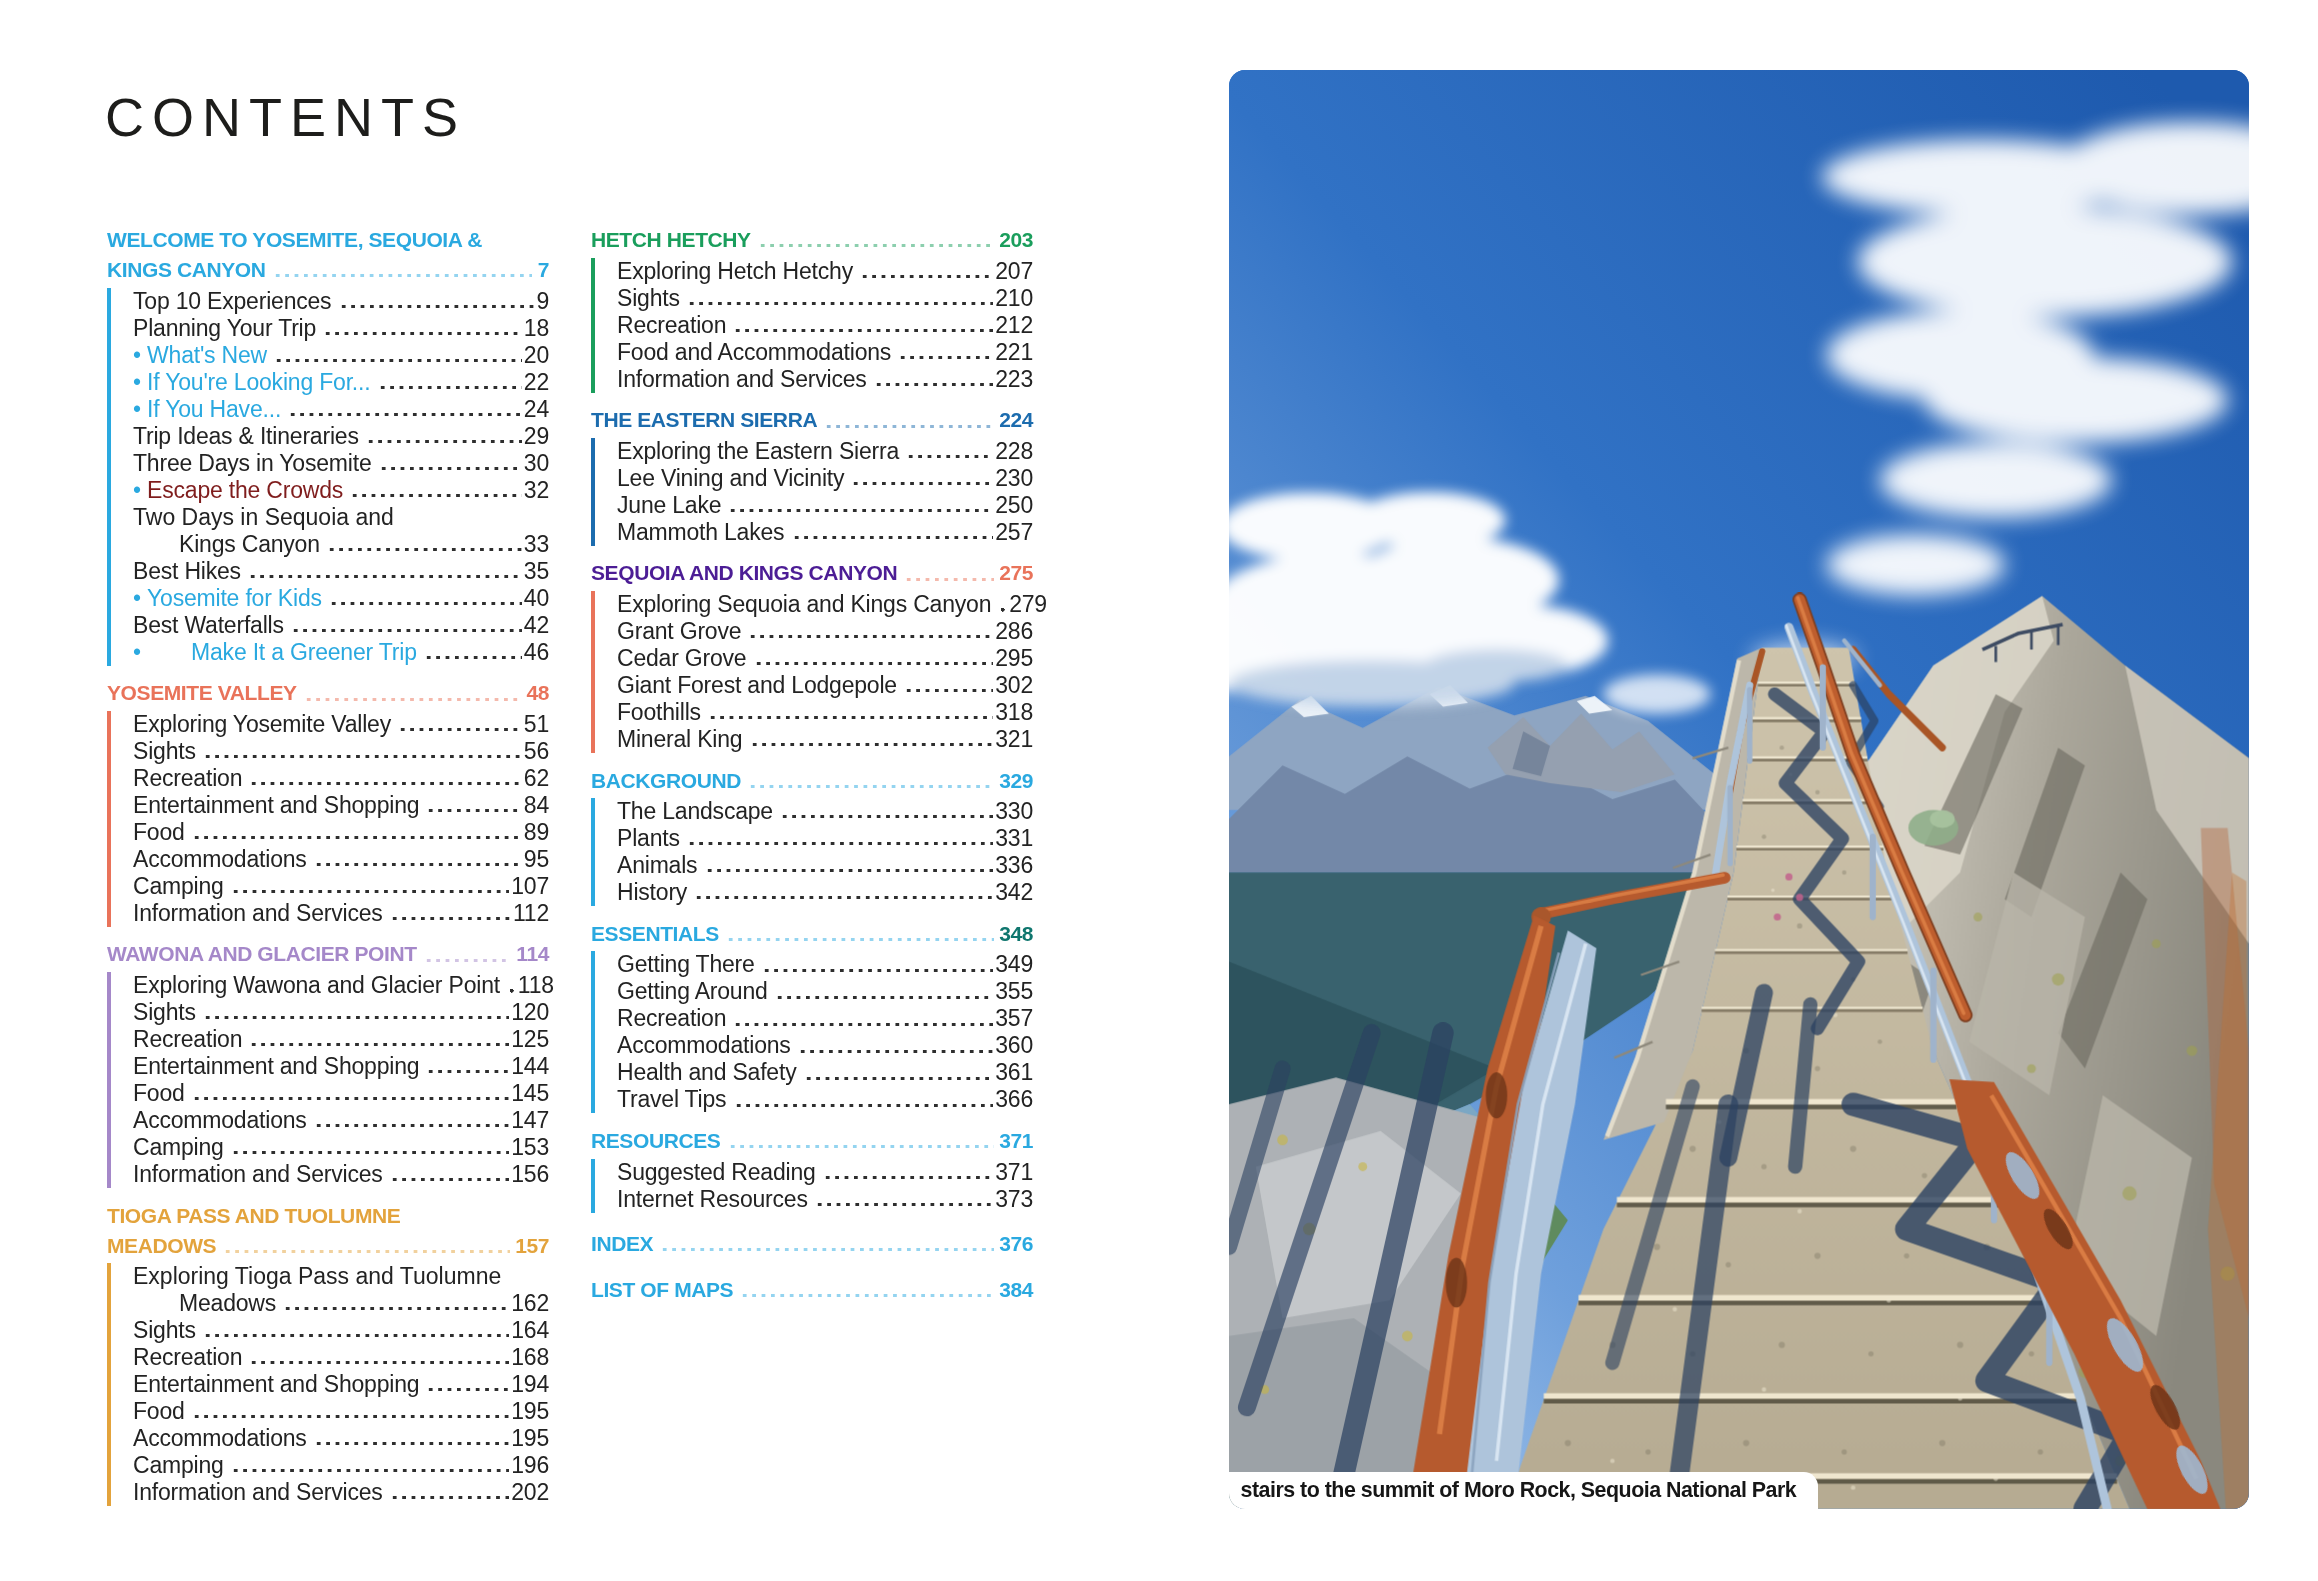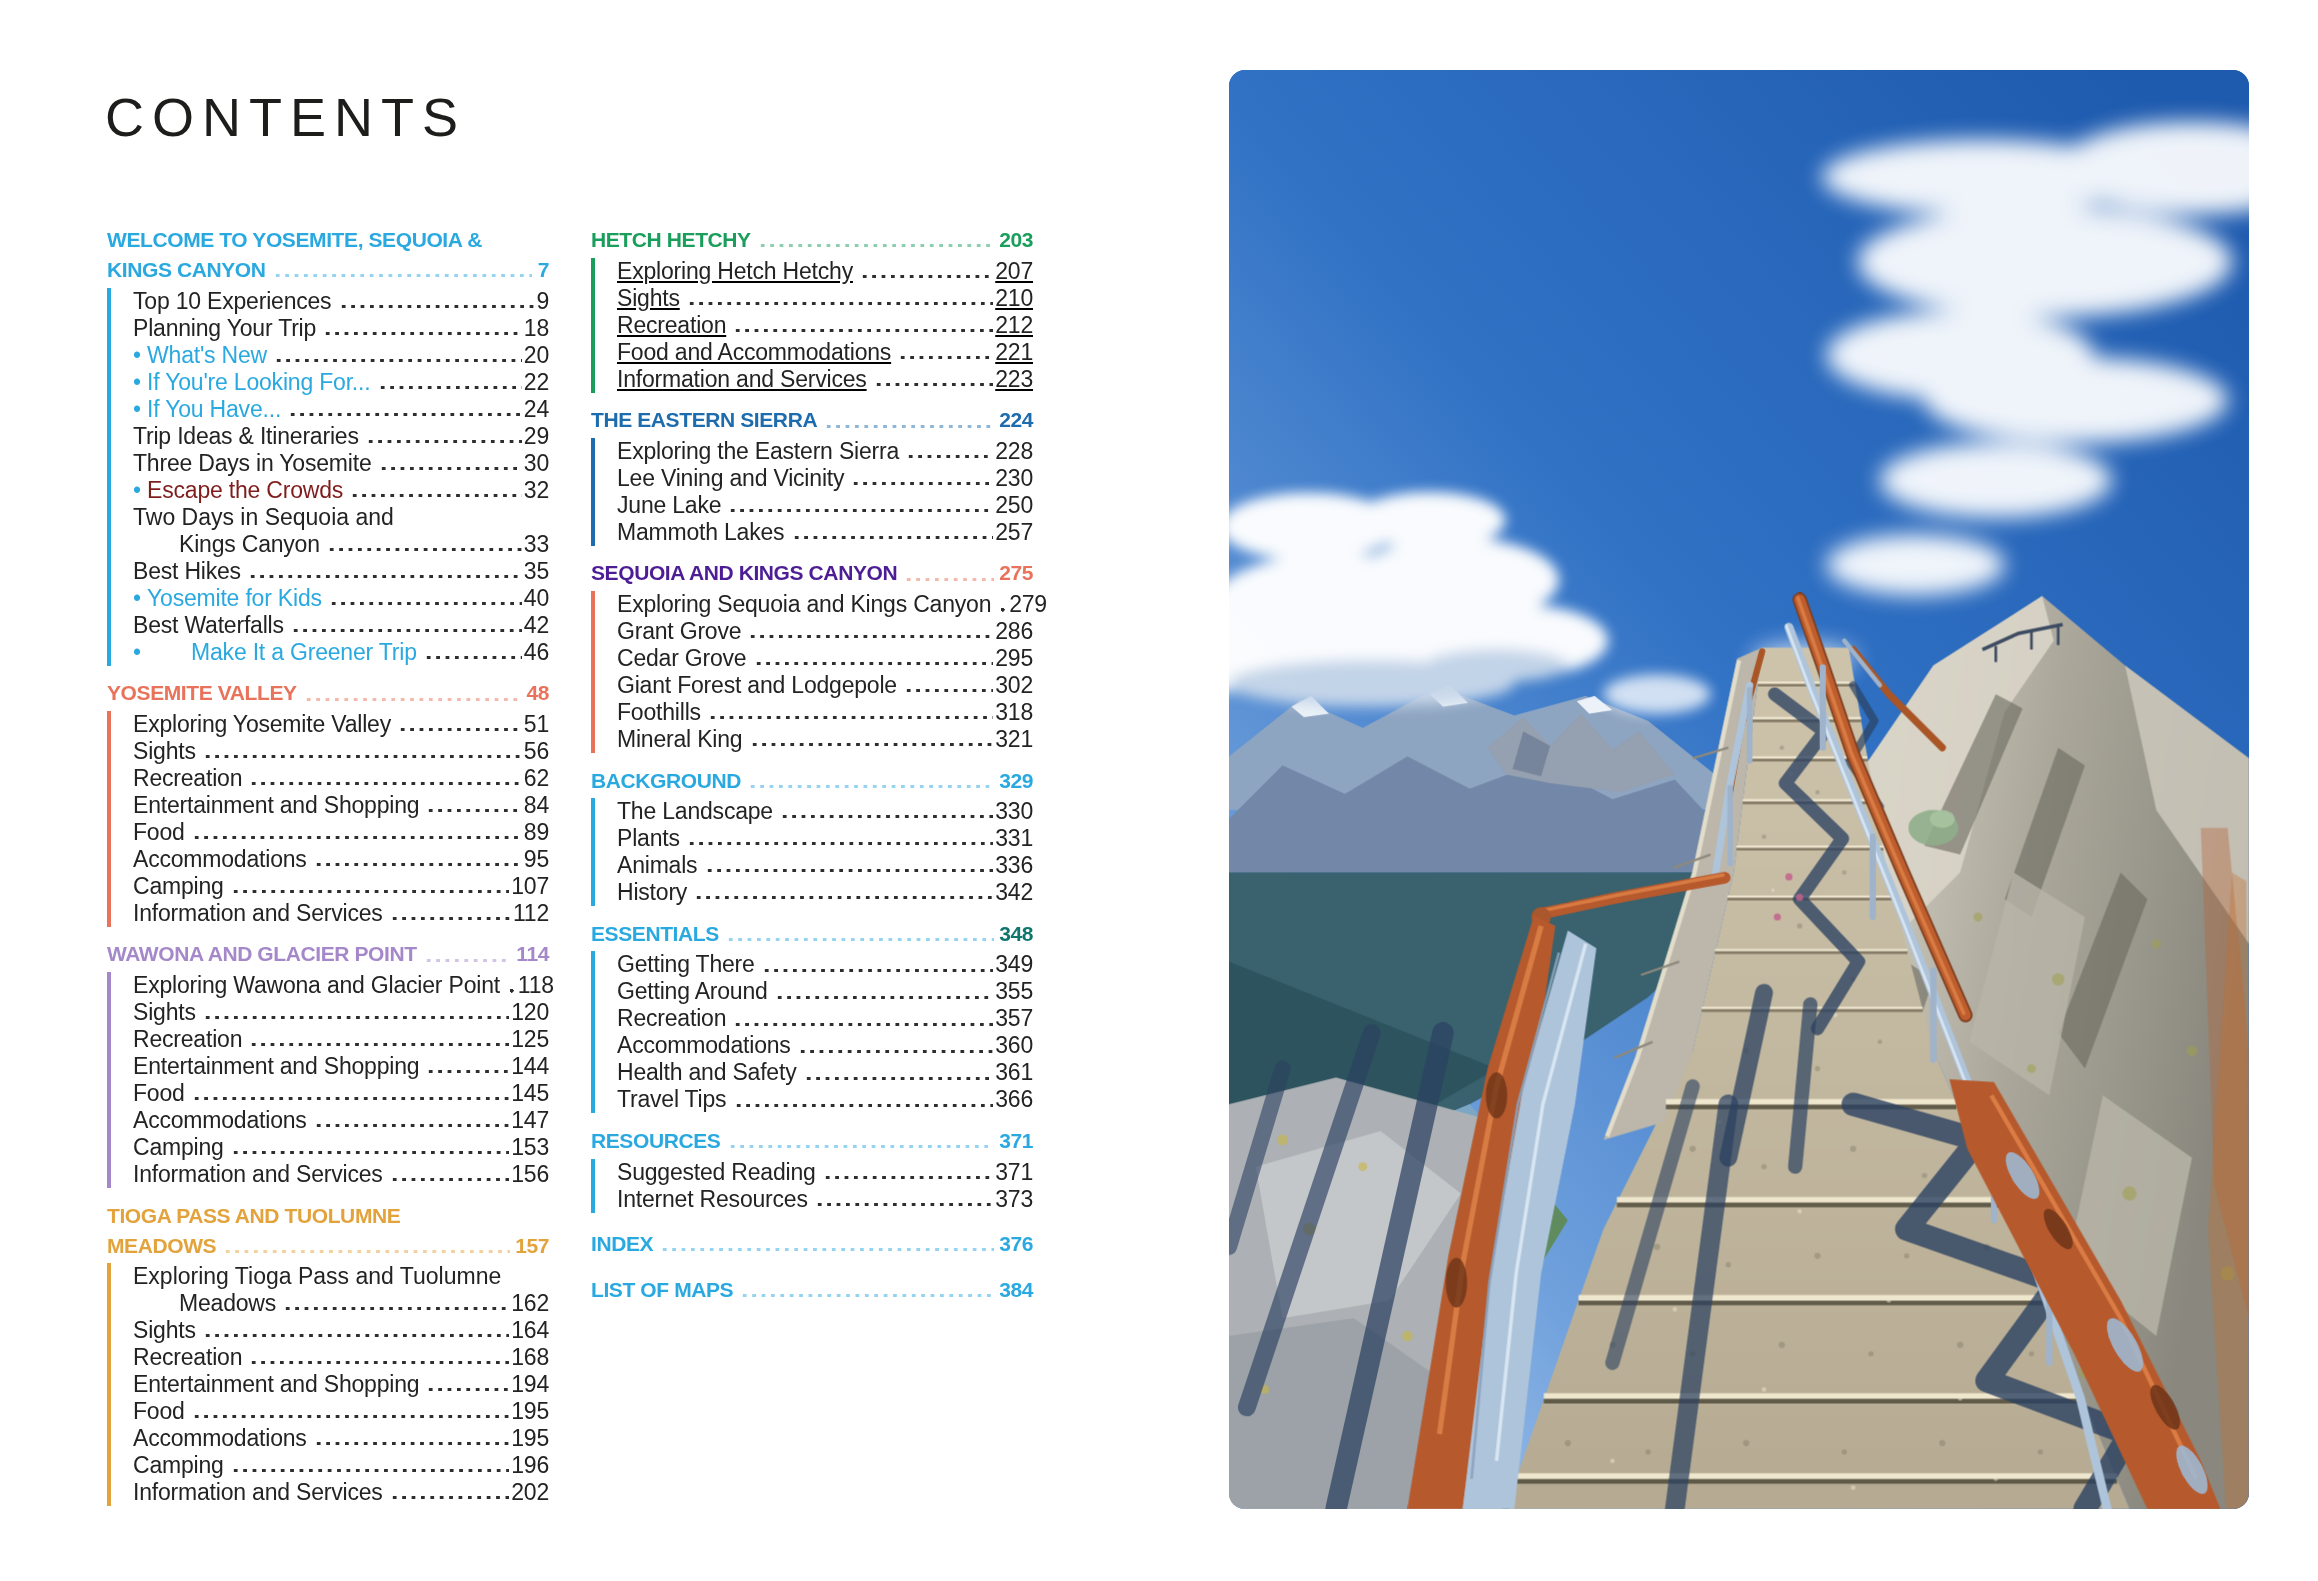--- a/index.html
+++ b/index.html
@@ -284,21 +284,21 @@
         </div>
       </section>
     </div>
   <div class="toc-col" id="col1">
       <section class="toc-section">
         <div class="sec-header">
           <span class="hd-label" style="color: rgb(26, 158, 92);">HETCH HETCHY</span>
           <span class="leader hdr" style="color: rgb(26, 158, 92);"></span>
           <span class="hd-page" style="color: rgb(26, 158, 92);">203</span>
         </div>
-        <div class="sec-items" style="border-left-color: rgb(26, 158, 92); text-decoration: underline;">
+        <div class="sec-items" style="border-left-color: rgb(26, 158, 92);">
           <div class="toc-row">
             <span class="it-label">Exploring Hetch Hetchy</span>
             <span class="leader itm"></span>
             <span class="it-page">207</span>
           </div>
           <div class="toc-row">
             <span class="it-label">Sights</span>
             <span class="leader itm"></span>
             <span class="it-page">210</span>
           </div>
@@ -774,15 +774,16 @@
           <ellipse cx="890" cy="1240" rx="30" ry="12" transform="rotate(58 890 1240)"></ellipse>
           <ellipse cx="1005" cy="1430" rx="34" ry="13" transform="rotate(60 1005 1430)"></ellipse>
           <ellipse cx="1080" cy="1570" rx="30" ry="12" transform="rotate(62 1080 1570)"></ellipse>
         </g>
         <g fill="#6E3418" opacity="0.85">
           <ellipse cx="930" cy="1300" rx="26" ry="10" transform="rotate(58 930 1300)"></ellipse>
           <ellipse cx="1050" cy="1500" rx="28" ry="11" transform="rotate(61 1050 1500)"></ellipse>
         </g>
       </g>
     </svg>
+    <figcaption class="caption">stairs to the summit of Moro Rock, Sequoia National Park</figcaption>
   </figure>
 </main>
 
 
 </body></html>

